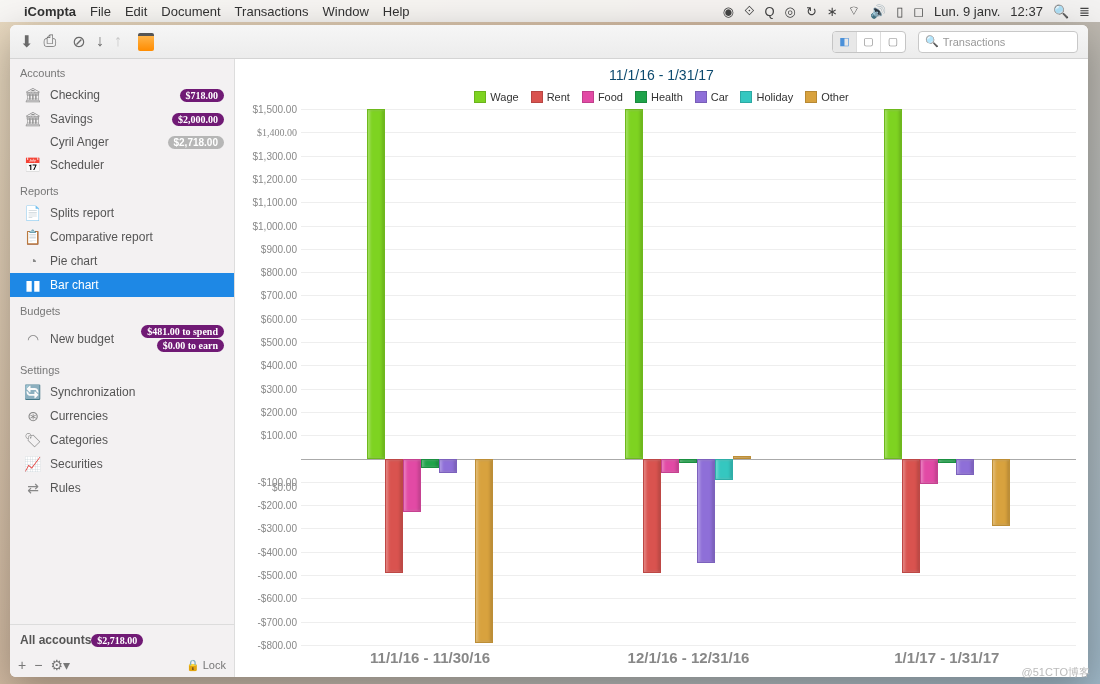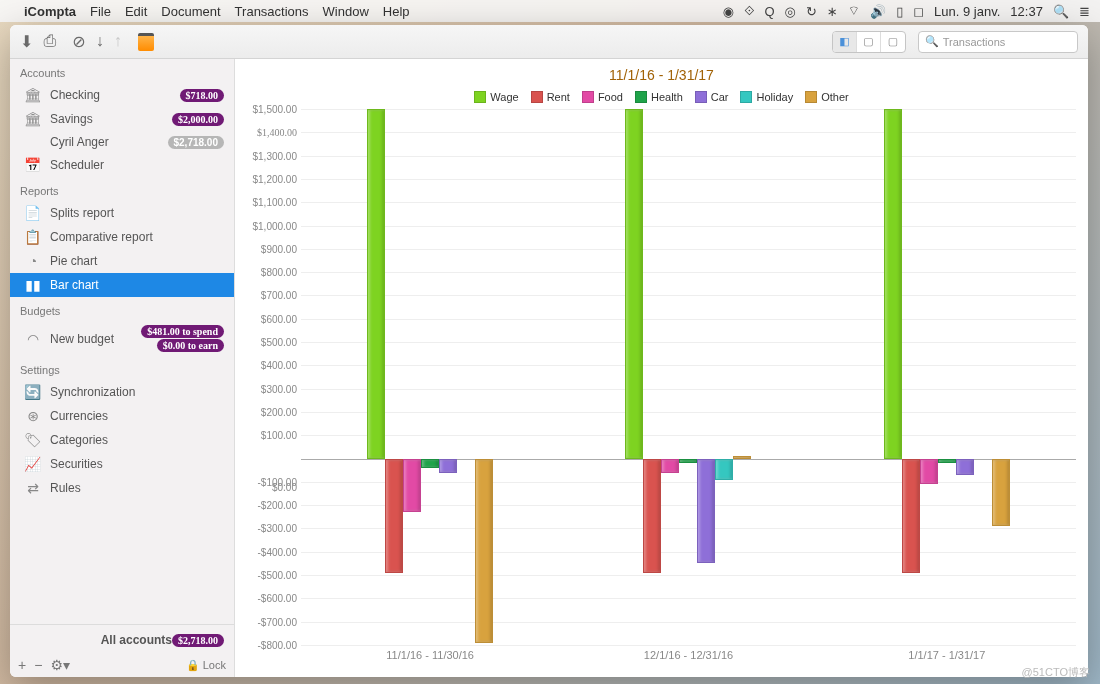--- a/index.html
+++ b/index.html
@@ -41,41 +41,41 @@
   .srow.sel{background:#1e88e5;color:#fff;}
   .srow .sicn{width:18px;text-align:center;color:#888;font-size:14px;}
   .srow.sel .sicn{color:#fff;}
   .srow .lbl{flex:1;white-space:nowrap;overflow:hidden;text-overflow:ellipsis;}
   .badge{font-size:10px;color:#fff;padding:1px 6px;border-radius:8px;font-weight:600;}
   .bg-green{background:#701a75;font-family:Liberation Serif, serif;}
   .bg-grey{background:#b6b6b6;}
   .badge-col{display:flex;flex-direction:column;align-items:flex-end;gap:1px;}
   .avatar{width:16px;height:16px;background:#c08050;border-radius:2px;}
   .side-footer{border-top:1px solid #dcdcdc;}
-  .allrow{display:flex;align-items:center;padding:8px 10px;justify-content:flex-end;font-weight:600;color:#555;font-size:12px;}
+  .allrow{display:flex;align-items:center;padding:8px 10px;justify-content:flex-start;font-weight:600;color:#555;font-size:12px;}
   .footbtns{display:flex;align-items:center;padding:2px 8px 4px;justify-content:space-between;color:#777;}
   .footbtns .lft{display:flex;gap:8px;font-size:14px;}
   .footbtns .lck{font-size:11px;display:flex;align-items:center;gap:3px;}
   
   .main{flex:1;display:flex;flex-direction:column;background:#fff;}
-  .chart-title{text-align:center;padding:8px 0;color:#a16207;font-size:14px;}
+  .chart-title{text-align:center;padding:8px 0;color:#0c4a6e;font-size:14px;}
   .legend{display:flex;justify-content:center;gap:12px;font-size:11px;color:#333;padding-bottom:6px;}
   .legend .li{display:flex;align-items:center;gap:4px;}
   .sw{width:12px;height:12px;border:1px solid rgba(0,0,0,0.15);}
   .plot{flex:1;position:relative;margin:0 12px 6px 4px;}
   .yaxis{position:absolute;left:0;top:0;bottom:26px;width:62px;}
   .ytick{position:absolute;right:4px;transform:translateY(-50%);font-size:10px;color:#888;white-space:nowrap;}
   .grid{position:absolute;left:62px;right:0;top:0;bottom:26px;}
   .gline{position:absolute;left:0;right:0;height:1px;background:#eee;}
   .gline.zero{background:#aaa;}
   .bars{position:absolute;left:62px;right:0;top:0;bottom:26px;}
   .group{position:absolute;top:0;bottom:0;}
   .bar{position:absolute;border:1px solid rgba(0,0,0,0.12);border-top:1px solid rgba(255,255,255,0.4) inset; box-shadow:inset -2px 0 3px rgba(0,0,0,0.15), inset 2px 0 3px rgba(255,255,255,0.3);}
   .xlabels{position:absolute;left:62px;right:0;bottom:0;height:22px;}
-  .xlab{position:absolute;transform:translateX(-50%);font-size:11px;color:#888;}
+  .xlab{position:absolute;transform:translateX(-50%);font-size:15px;color:#888;font-weight:bold;}
   .watermark{position:absolute;right:10px;bottom:4px;font-size:11px;color:#bbb;}
 </style>
 </head>
 <body>
 
 <div class="menubar">
   <div class="menubar-left">
     <span class="apple"></span>
     <span class="appname">iCompta</span>
     <span>File</span>

